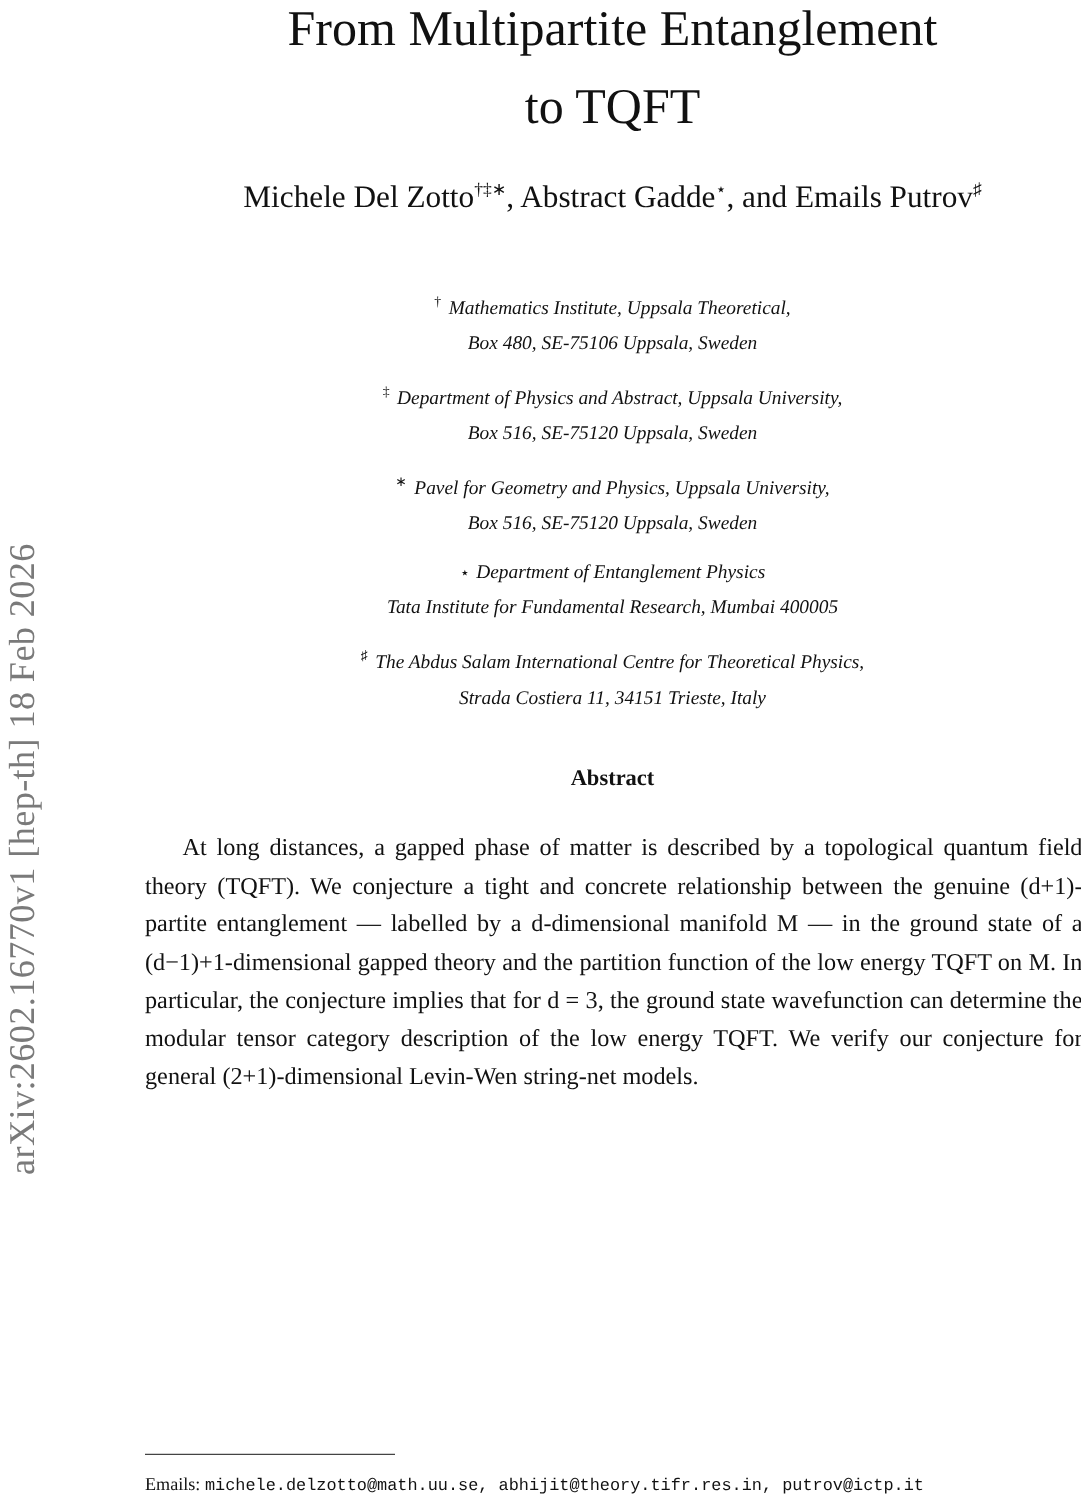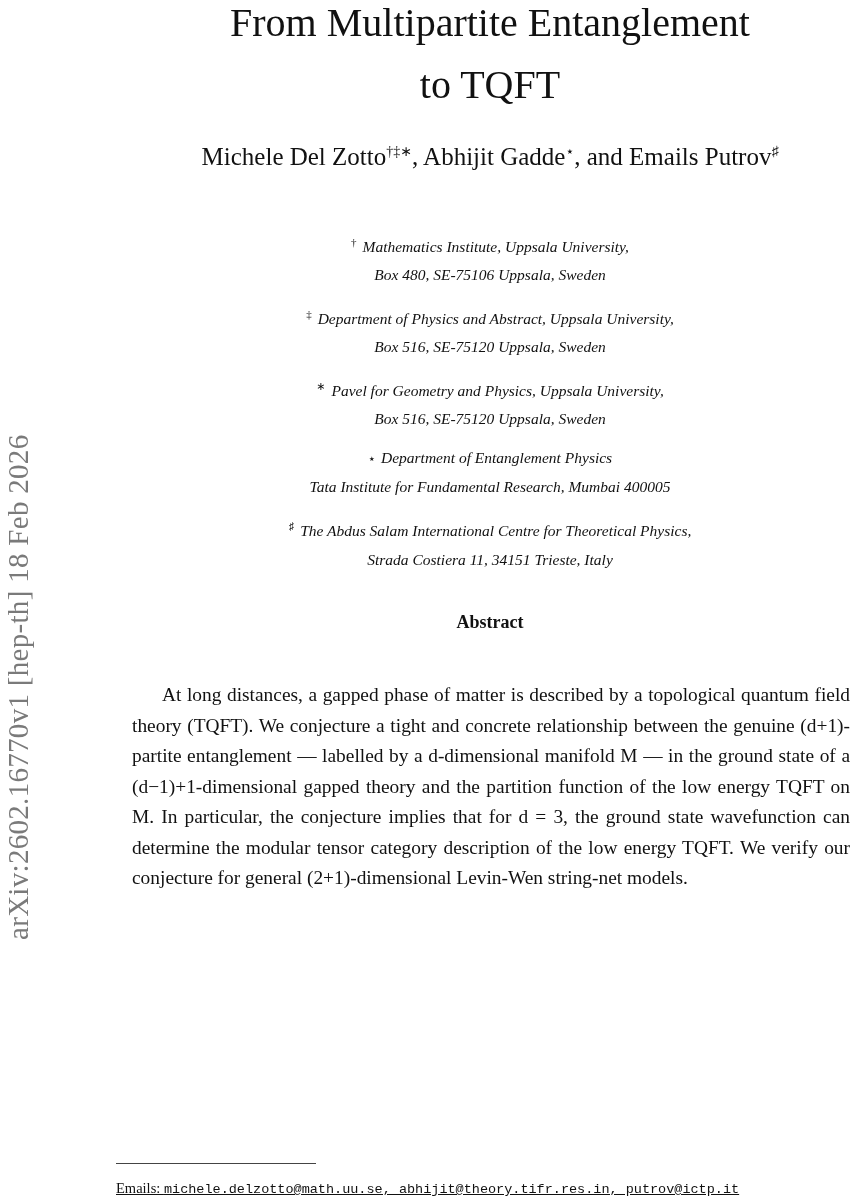--- a/index.html
+++ b/index.html
@@ -8,42 +8,42 @@
   .authors { position: absolute; left: 0; width: 980px; top: 143px; text-align: center; font-size: 25px; font-family: "Liberation Serif", serif; }
   .authors sup { font-size: 14px; }
   .affils { position: absolute; left: 0; width: 980px; top: 228px; text-align: center; font-style: italic; font-size: 15.5px; font-family: "Liberation Serif", serif; }
   .affil { margin-bottom: 11px; }
   .affil div { line-height: 28px; }
   .affil .mark { font-style: normal; font-size: 11px; vertical-align: super; margin-right: 6px; }
   .affil .mark-inline { font-style: normal; font-size: 13px; margin-right: 5px; }
   .arxiv { position: absolute; left: 2px; top: 940px; transform-origin: 0 0; transform: rotate(-90deg); font-size: 29px; color: #7a7a7a; white-space: nowrap; font-family: "Liberation Serif", serif; letter-spacing: 0.3px; }
   .abstract-head { position: absolute; left: 0; width: 980px; top: 612px; text-align: center; font-weight: bold; font-size: 18px; font-family: "Liberation Serif", serif; }
   .abstract { position: absolute; left: 116px; width: 750px; top: 664px; font-size: 19.4px; line-height: 30.5px; text-align: justify; font-family: "Liberation Serif", serif; }
-  .abstract p { margin: 16px; text-indent: 30px; }
+  .abstract p { margin: 0; text-indent: 30px; }
   .footrule { position: absolute; left: 116px; top: 1163px; width: 200px; border-top: 1px solid #444; }
-  .emails { position: absolute; left: 116px; top: 1180px; font-size: 14.5px; font-family: "Liberation Serif", serif; white-space: nowrap; text-decoration: underline; }
+  .emails { position: absolute; left: 116px; top: 1180px; font-size: 14.5px; font-family: "Liberation Serif", serif; white-space: nowrap; }
   .emails .mono { font-family: "Liberation Mono", "DejaVu Sans Mono", monospace; font-size: 13.5px; }
 </style>
 </head>
 <body>
 
 <div class="arxiv">arXiv:2602.16770v1  [hep-th]  18 Feb 2026</div>
 
 <div class="title">
   <div>From Multipartite Entanglement</div>
   <div>to TQFT</div>
 </div>
 
 <div class="authors">
-  <span>Michele Del Zotto</span><sup>†‡∗</sup><span>, </span><span>Abhijit Gadde</span><sup>⋆</sup><span>, and </span><span>Emails Putrov</span><sup>♯</sup>
+  <span>Michele Del Zotto</span><sup>†‡∗</sup><span>, </span><span>Abstract Gadde</span><sup>⋆</sup><span>, and </span><span>Emails Putrov</span><sup>♯</sup>
 </div>
 
 <div class="affils">
   <div class="affil">
-    <div><span class="mark">†</span><span>Mathematics Institute, Uppsala University,</span></div>
+    <div><span class="mark">†</span><span>Mathematics Institute, Uppsala Theoretical,</span></div>
     <div>Box 480, SE-75106 Uppsala, Sweden</div>
   </div>
   <div class="affil">
     <div><span class="mark">‡</span><span>Department of Physics and Abstract, Uppsala University,</span></div>
     <div>Box 516, SE-75120 Uppsala, Sweden</div>
   </div>
   <div class="affil">
     <div><span class="mark">∗</span><span>Pavel for Geometry and Physics, Uppsala University,</span></div>
     <div>Box 516, SE-75120 Uppsala, Sweden</div>
   </div>

